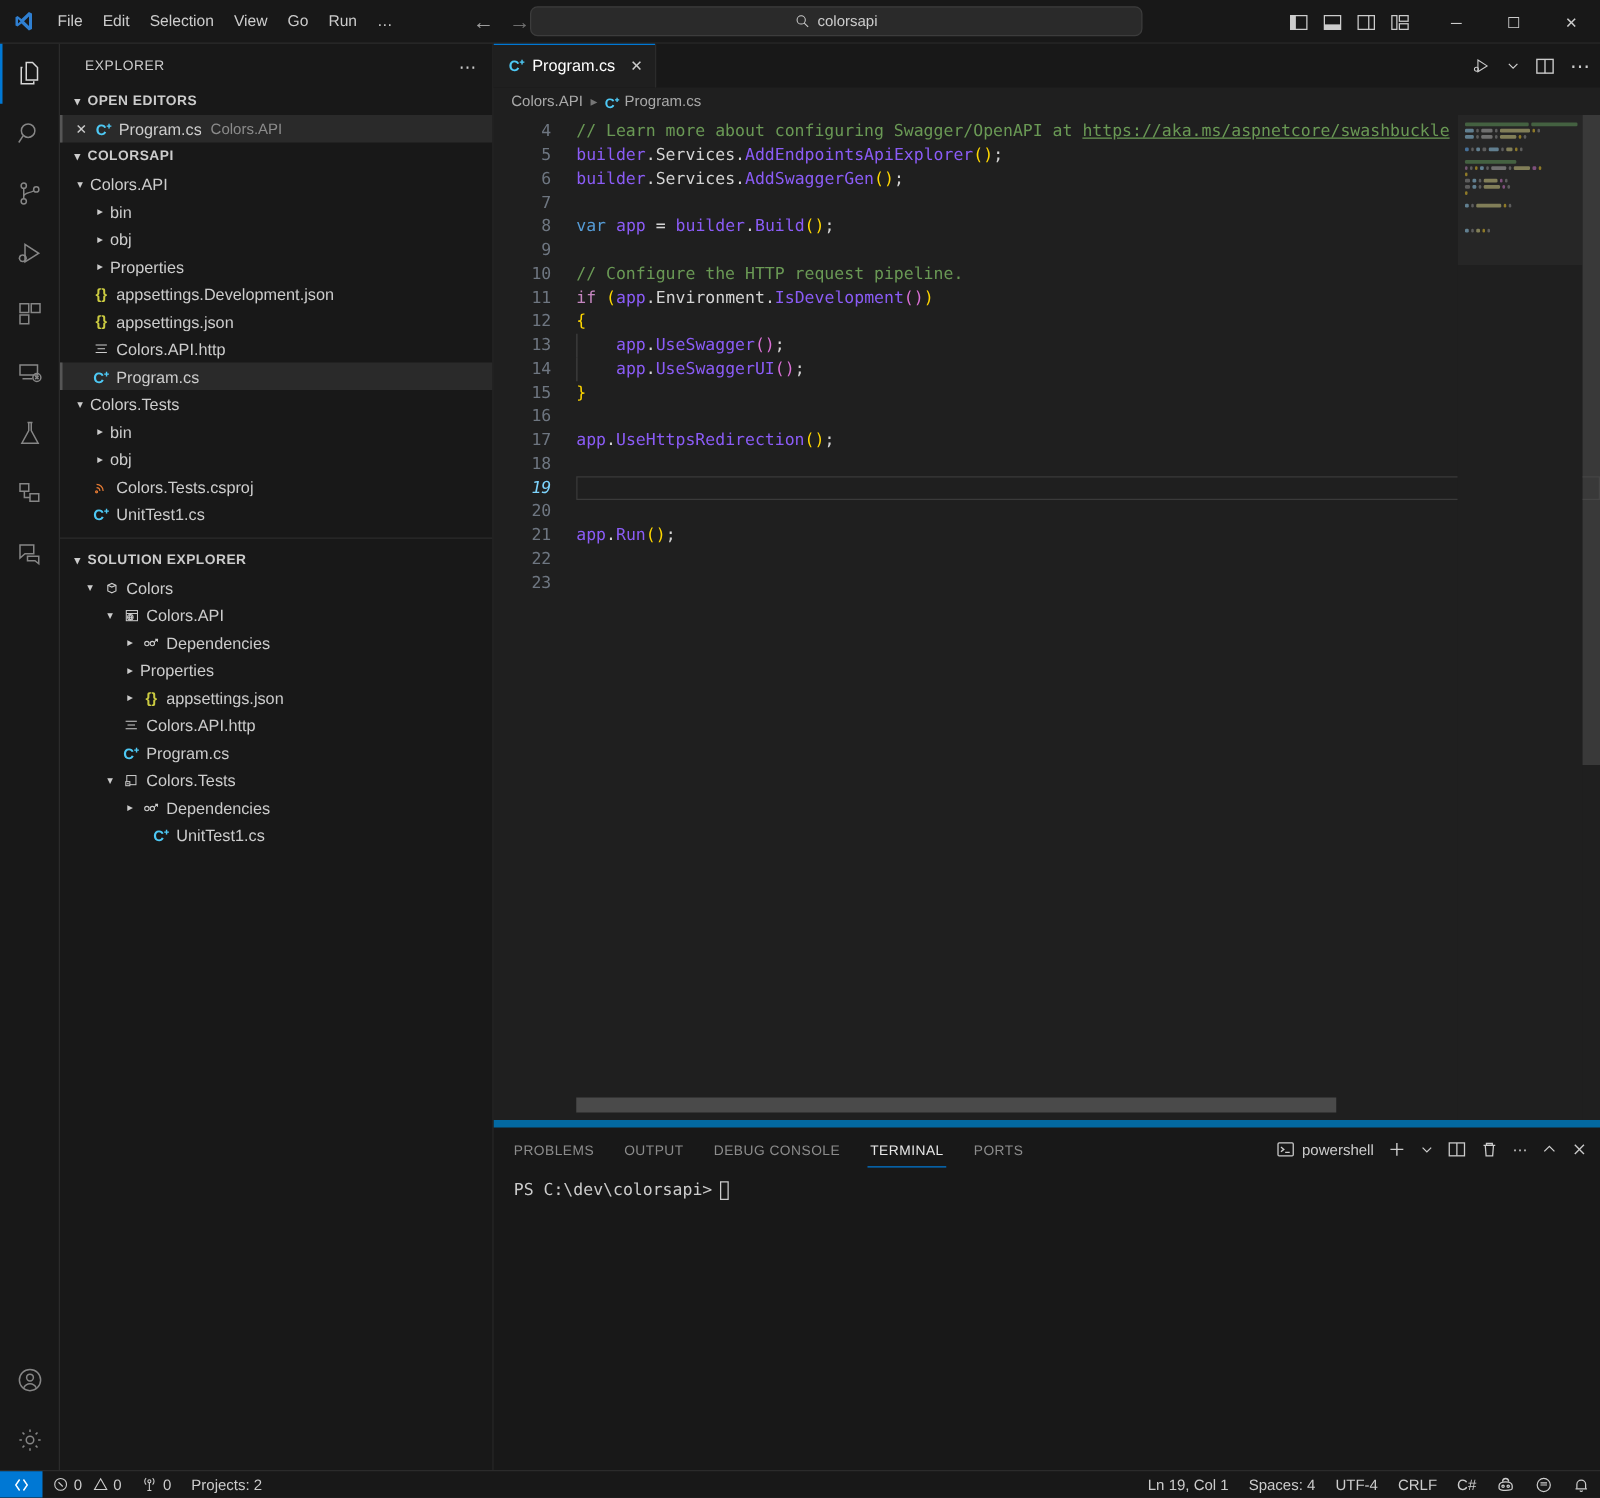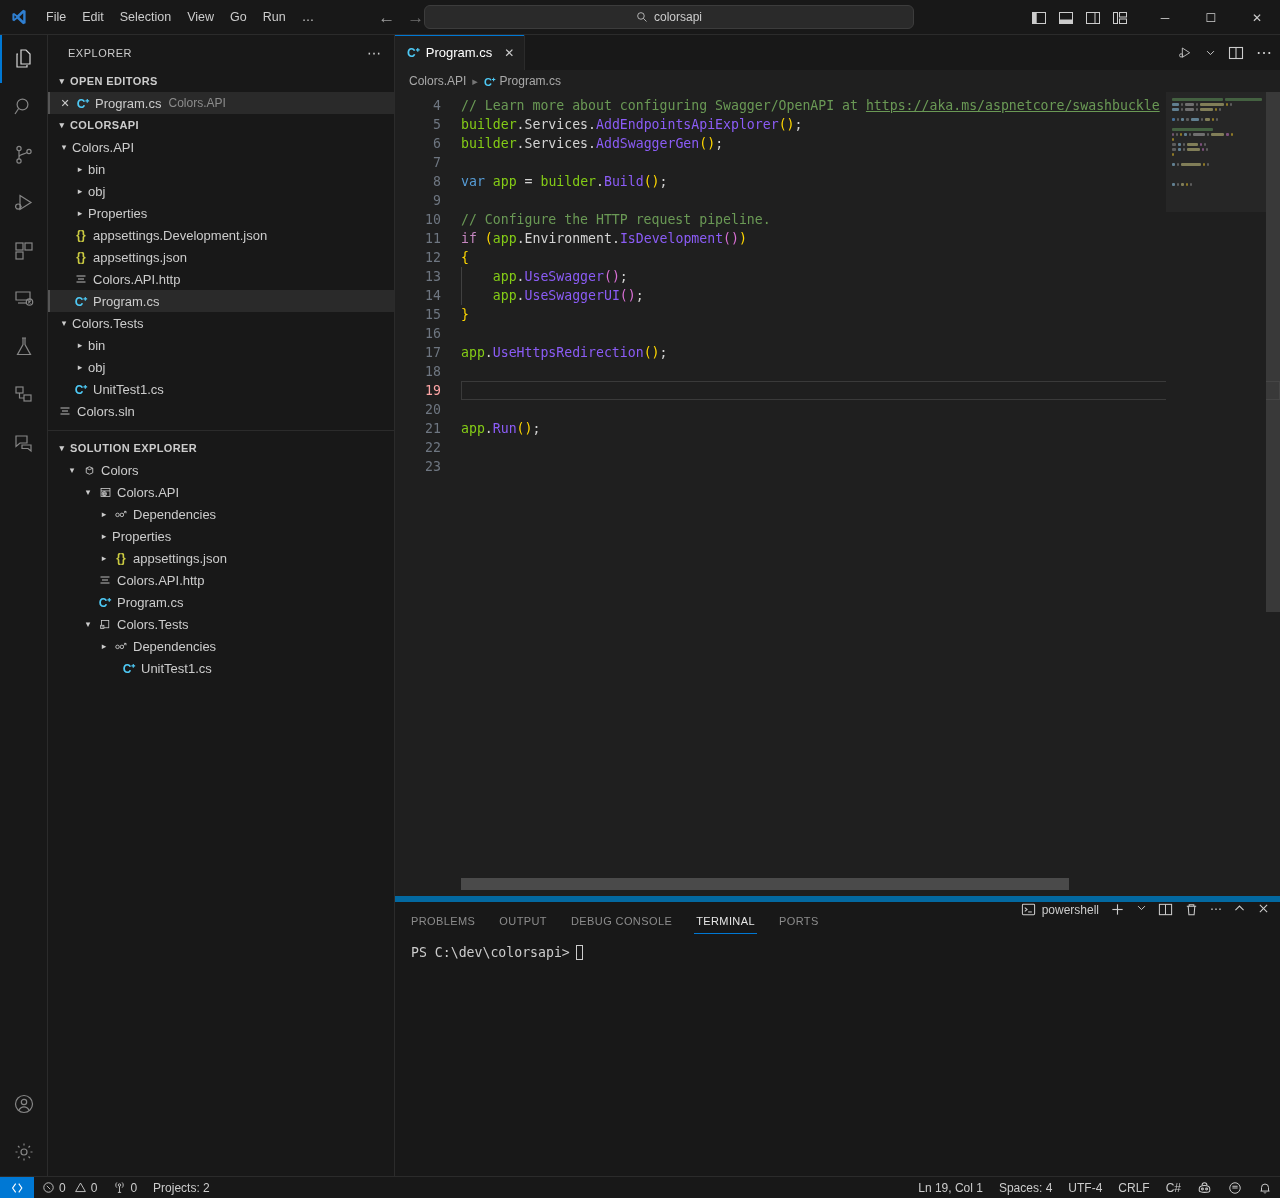--- a/index.html
+++ b/index.html
@@ -125,28 +125,28 @@
   .code {
     position: absolute; top: 0; left: 0; right: 0;
     font-family: "DejaVu Sans Mono", monospace; font-size: 13.2px; line-height: 19px;
     white-space: pre; padding-top: 4px;
   }
   .cl { display: block; height: 19px; position: relative; }
   .ln {
     display: inline-block; width: 46px; text-align: right; color: #6e7681; margin-right: 20px;
     font-family: "DejaVu Sans Mono", monospace;
   }
-  .cl.current .ln { color: #fca5a5; }
+  .cl.current .ln { color: #7dd3fc; font-style: italic; }
   .cl.current .lnbg {
     position: absolute; left: 66px; right: 0; top: 0; bottom: 0;
     border: 1px solid #3a3a3a; pointer-events: none;
   }
   .c-com { color: #6a9955; }
   .c-lnk { color: #6a9955; text-decoration: underline; }
-  .c-id  { color: #84cc16; }
+  .c-id  { color: #8b5cf6; }
   .c-mem { color: #d4d4d4; }
   .c-fn  { color: #8b5cf6; }
   .c-kw  { color: #569cd6; }
   .c-kw2 { color: #c586c0; }
   .c-par { color: #ffd700; }
   .c-par2{ color: #da70d6; }
   .c-pun { color: #d4d4d4; }
   .c-br  { color: #ffd700; }
   .indentline { position: absolute; left: 0; top: 0; bottom: 0; border-left: 1px solid #404040; }
 
@@ -165,21 +165,21 @@
 
   
   .panel { height: 280px; background: #181818; border-top: 6px solid #0369a1; display: flex; flex-direction: column; flex: none; }
   .panel-tabs { height: 35px; display: flex; align-items: center; padding-left: 14px; position: relative; flex: none; }
   .ptab {
     font-size: 11px; letter-spacing: .4px; color: #8c8c8c; margin-right: 20px; padding: 9px 2px 7px;
     cursor: pointer; position: relative; text-transform: uppercase;
   }
   .ptab.active { color: #e7e7e7; }
   .ptab.active::after { content:""; position:absolute; left:0; right:0; bottom:0; height:1px; background:#0078d4; }
-  .panel-actions { position: absolute; right: 10px; top: 0; height: 35px; display: flex; align-items: flex-start; gap: 11px; color: #cccccc; font-size: 12px; }
+  .panel-actions { position: absolute; right: 10px; top: 0; height: 35px; display: flex; align-items: center; gap: 11px; color: #cccccc; font-size: 12px; }
   .term-chip { display: flex; align-items: center; gap: 6px; font-size: 12px; color: #cccccc; }
   .pa { cursor: pointer; display: flex; align-items: center; }
   .terminal { flex: 1; padding: 6px 0 0 16px; font-family: "DejaVu Sans Mono", monospace; font-size: 13.2px; color: #cccccc; }
   .term-line { line-height: 19px; display: flex; align-items: center; }
   .term-cursor { display: inline-block; width: 7px; height: 15px; border: 1px solid #cccccc; margin-left: 6px; }
 
   
   .statusbar {
     height: 22px; background: #181818; border-top: 1px solid #2b2b2b;
     display: flex; align-items: center; font-size: 12px; color: #cccccc; flex: none;
@@ -426,32 +426,32 @@
         </div>
         <div class="tree-row" style="padding-left:24px">
           <span class="tw">▸</span>
           <span class="lbl">bin</span>
         </div>
         <div class="tree-row" style="padding-left:24px">
           <span class="tw">▸</span>
           <span class="lbl">obj</span>
         </div>
         <div class="tree-row" style="padding-left:24px">
+          <span class="ic csproj-ic">
+            <svg width="12" height="12" viewBox="0 0 16 16" fill="none" stroke="#e37933" stroke-width="1.3">
+                <path d="M3 13a1 1 0 1 0 .01 0"></path>
+                <path d="M3 9.5a3.5 3.5 0 0 1 3.5 3.5"></path>
+                <path d="M3 6a7 7 0 0 1 7 7"></path>
+              </svg>
+          </span>
+          <span class="lbl">Colors.Tests.csproj</span>
+        </div>
+        <div class="tree-row" style="padding-left:24px">
           <span class="ic cs-ic">C⁺</span>
           <span class="lbl">UnitTest1.cs</span>
-        </div>
-        <div class="tree-row" style="padding-left:8px">
-          <span class="ic sln-ic">
-            <svg width="12" height="12" viewBox="0 0 16 16" stroke="#cccccc" stroke-width="1.2">
-                <line x1="2" y1="4" x2="14" y2="4"></line>
-                <line x1="4" y1="8" x2="12" y2="8"></line>
-                <line x1="2" y1="12" x2="14" y2="12"></line>
-              </svg>
-          </span>
-          <span class="lbl">Colors.sln</span>
         </div>
 
         <div class="panel-sep"></div>
 
         <div class="section-head" style="margin-top:6px">
           <span class="chev">▾</span>
           <span>SOLUTION EXPLORER</span>
         </div>
 
         <div class="tree-row" style="padding-left:16px">

